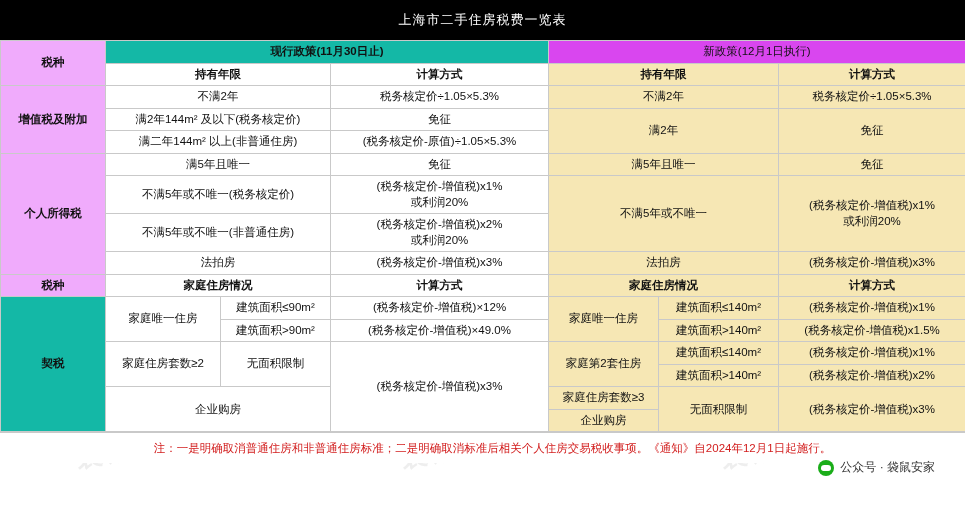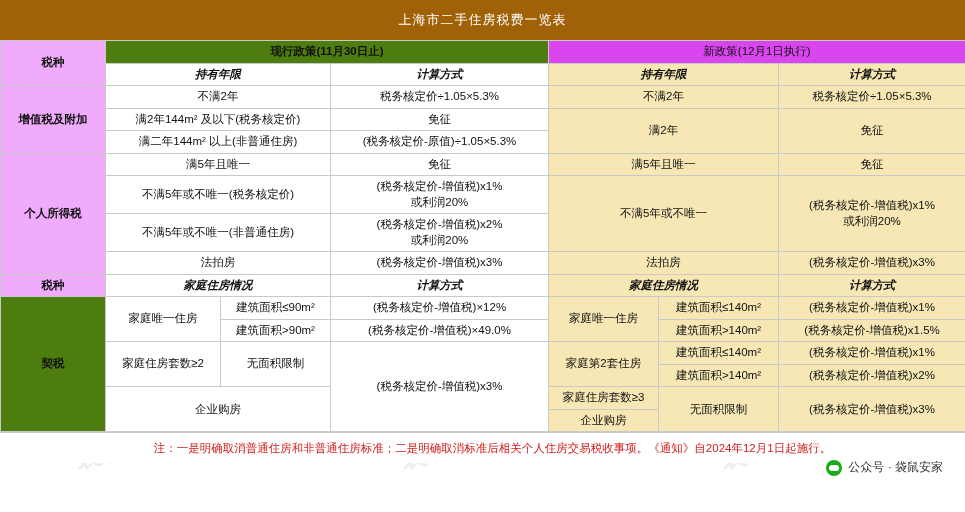--- a/index.html
+++ b/index.html
@@ -27,21 +27,21 @@
     font-weight: bold;
     letter-spacing: 3px;
     white-space: nowrap;
     pointer-events: none;
     transform: rotate(-12deg);
     z-index: 5;
   }
   
   .title-bar {
     height: 40px;
-    background: #a16207;
+    background: #000000;
     color: #ffffff;
     display: flex;
     align-items: center;
     justify-content: center;
     font-size: 13px;
     letter-spacing: 1px;
     position: relative;
     z-index: 6;
   }
   
@@ -55,44 +55,44 @@
   table.main td {
     border: 1px solid #c9c9c9;
     font-size: 11.5px;
     text-align: center;
     vertical-align: middle;
     padding: 3px 2px;
     line-height: 1.35;
     color: #111;
   }
   .grey { background: #f0abfc; font-weight: bold; }
-  .green { background: #4d7c0f; font-weight: bold; margin-left: 44px; }
+  .green { background: #14b8a6; font-weight: bold; margin-left: 44px; }
   .white { background: #ffffff; }
   .yellow { background: #f6e7b4; }
   .yellow-d { background: #d946ef; }
-  .bold { font-weight: bold; font-style: italic; }
+  .bold { font-weight: bold; }
   .small { font-size: 10.5px; }
   
   .note {
     height: 30px;
     background: #ffffff;
     color: #d21d1d;
     font-size: 11.5px;
     display: flex;
     align-items: center;
     justify-content: center;
     position: relative;
     z-index: 6;
     border-top: 1px solid #c9c9c9;
     padding-left: 20px;
   }
   
   .badge {
     position: absolute;
-    right: 22px;
+    right: 30px;
     bottom: 36px;
     display: flex;
     align-items: center;
     gap: 6px;
     font-size: 12px;
     color: #333;
     z-index: 8;
   }
   .badge .circle {
     width: 16px; height: 16px;

